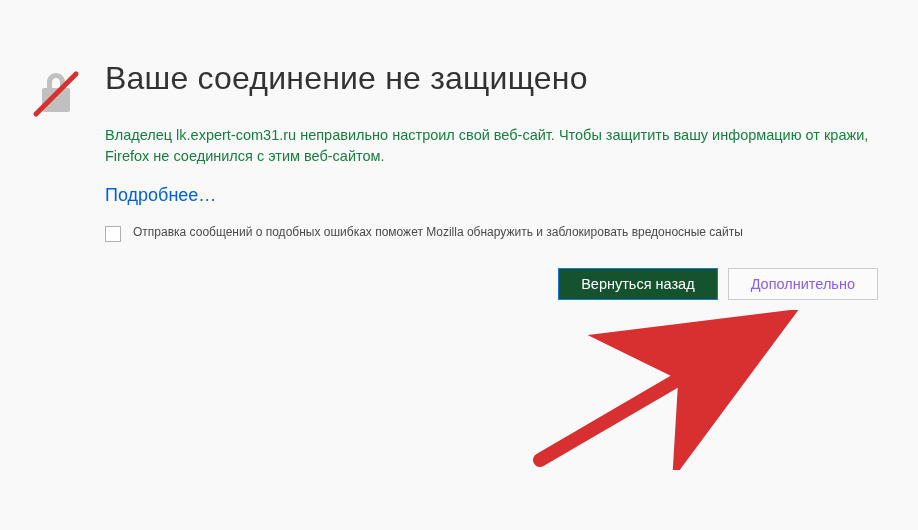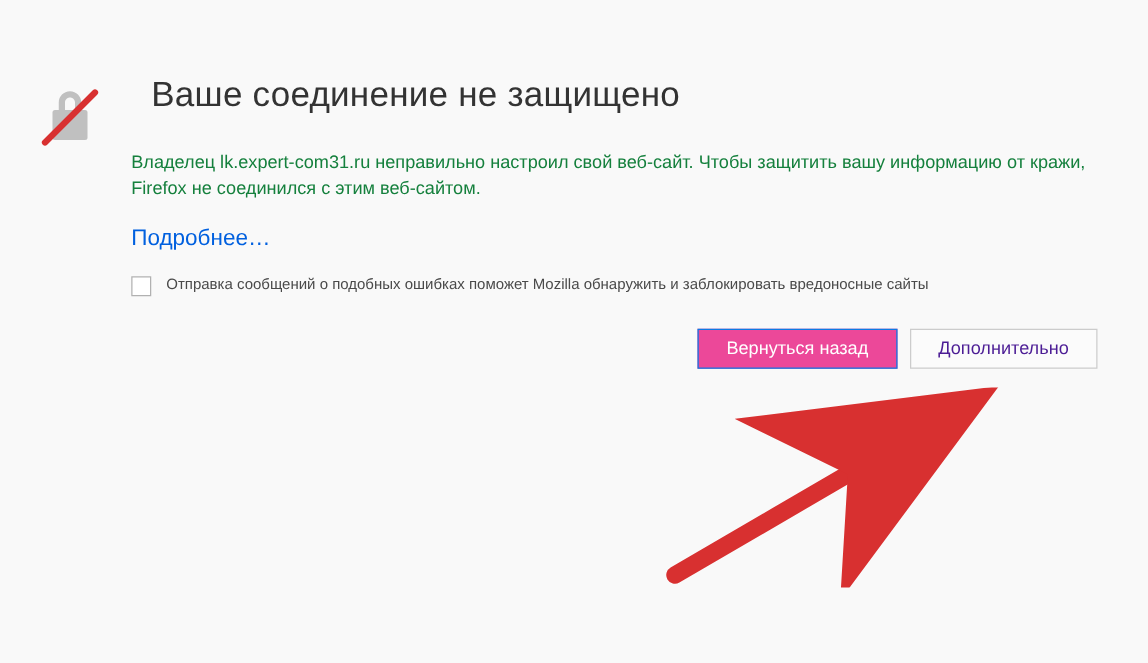--- a/index.html
+++ b/index.html
@@ -20,26 +20,25 @@
       width: 75px;
       flex-shrink: 0;
     }
     .content-col {
       flex: 1;
     }
     .lock-wrap {
       margin-top: 8px;
     }
     h1.title {
-      font-size: 28px;
+      font-size: 32px;
       font-weight: 300;
       color: #333;
       margin-bottom: 28px;
       letter-spacing: 0.2px;
-      margin-left: 16px;
     }
     .desc {
       font-size: 14.5px;
       line-height: 1.45;
       color: #15803d;
       margin-bottom: 18px;
       max-width: 780px;
     }
     .more-link {
       color: #0060df;
@@ -77,27 +76,27 @@
       max-width: 780px;
     }
     .btn {
       font-size: 14.5px;
       padding: 7px 22px;
       border: 1px solid transparent;
       cursor: pointer;
       font-family: inherit;
     }
     .btn-primary {
-      background: #ec4899;
+      background: #14532d;
       color: #fff;
       border-color: #0d79e5;
     }
     .btn-secondary {
       background: #fbfbfb;
-      color: #4c1d95;
+      color: #8b5cf6;
       border-color: #ccc;
     }
     .annot-arrow {
       position: absolute;
       left: 520px;
       top: 310px;
       pointer-events: none;
     }
   </style>
 </head>

